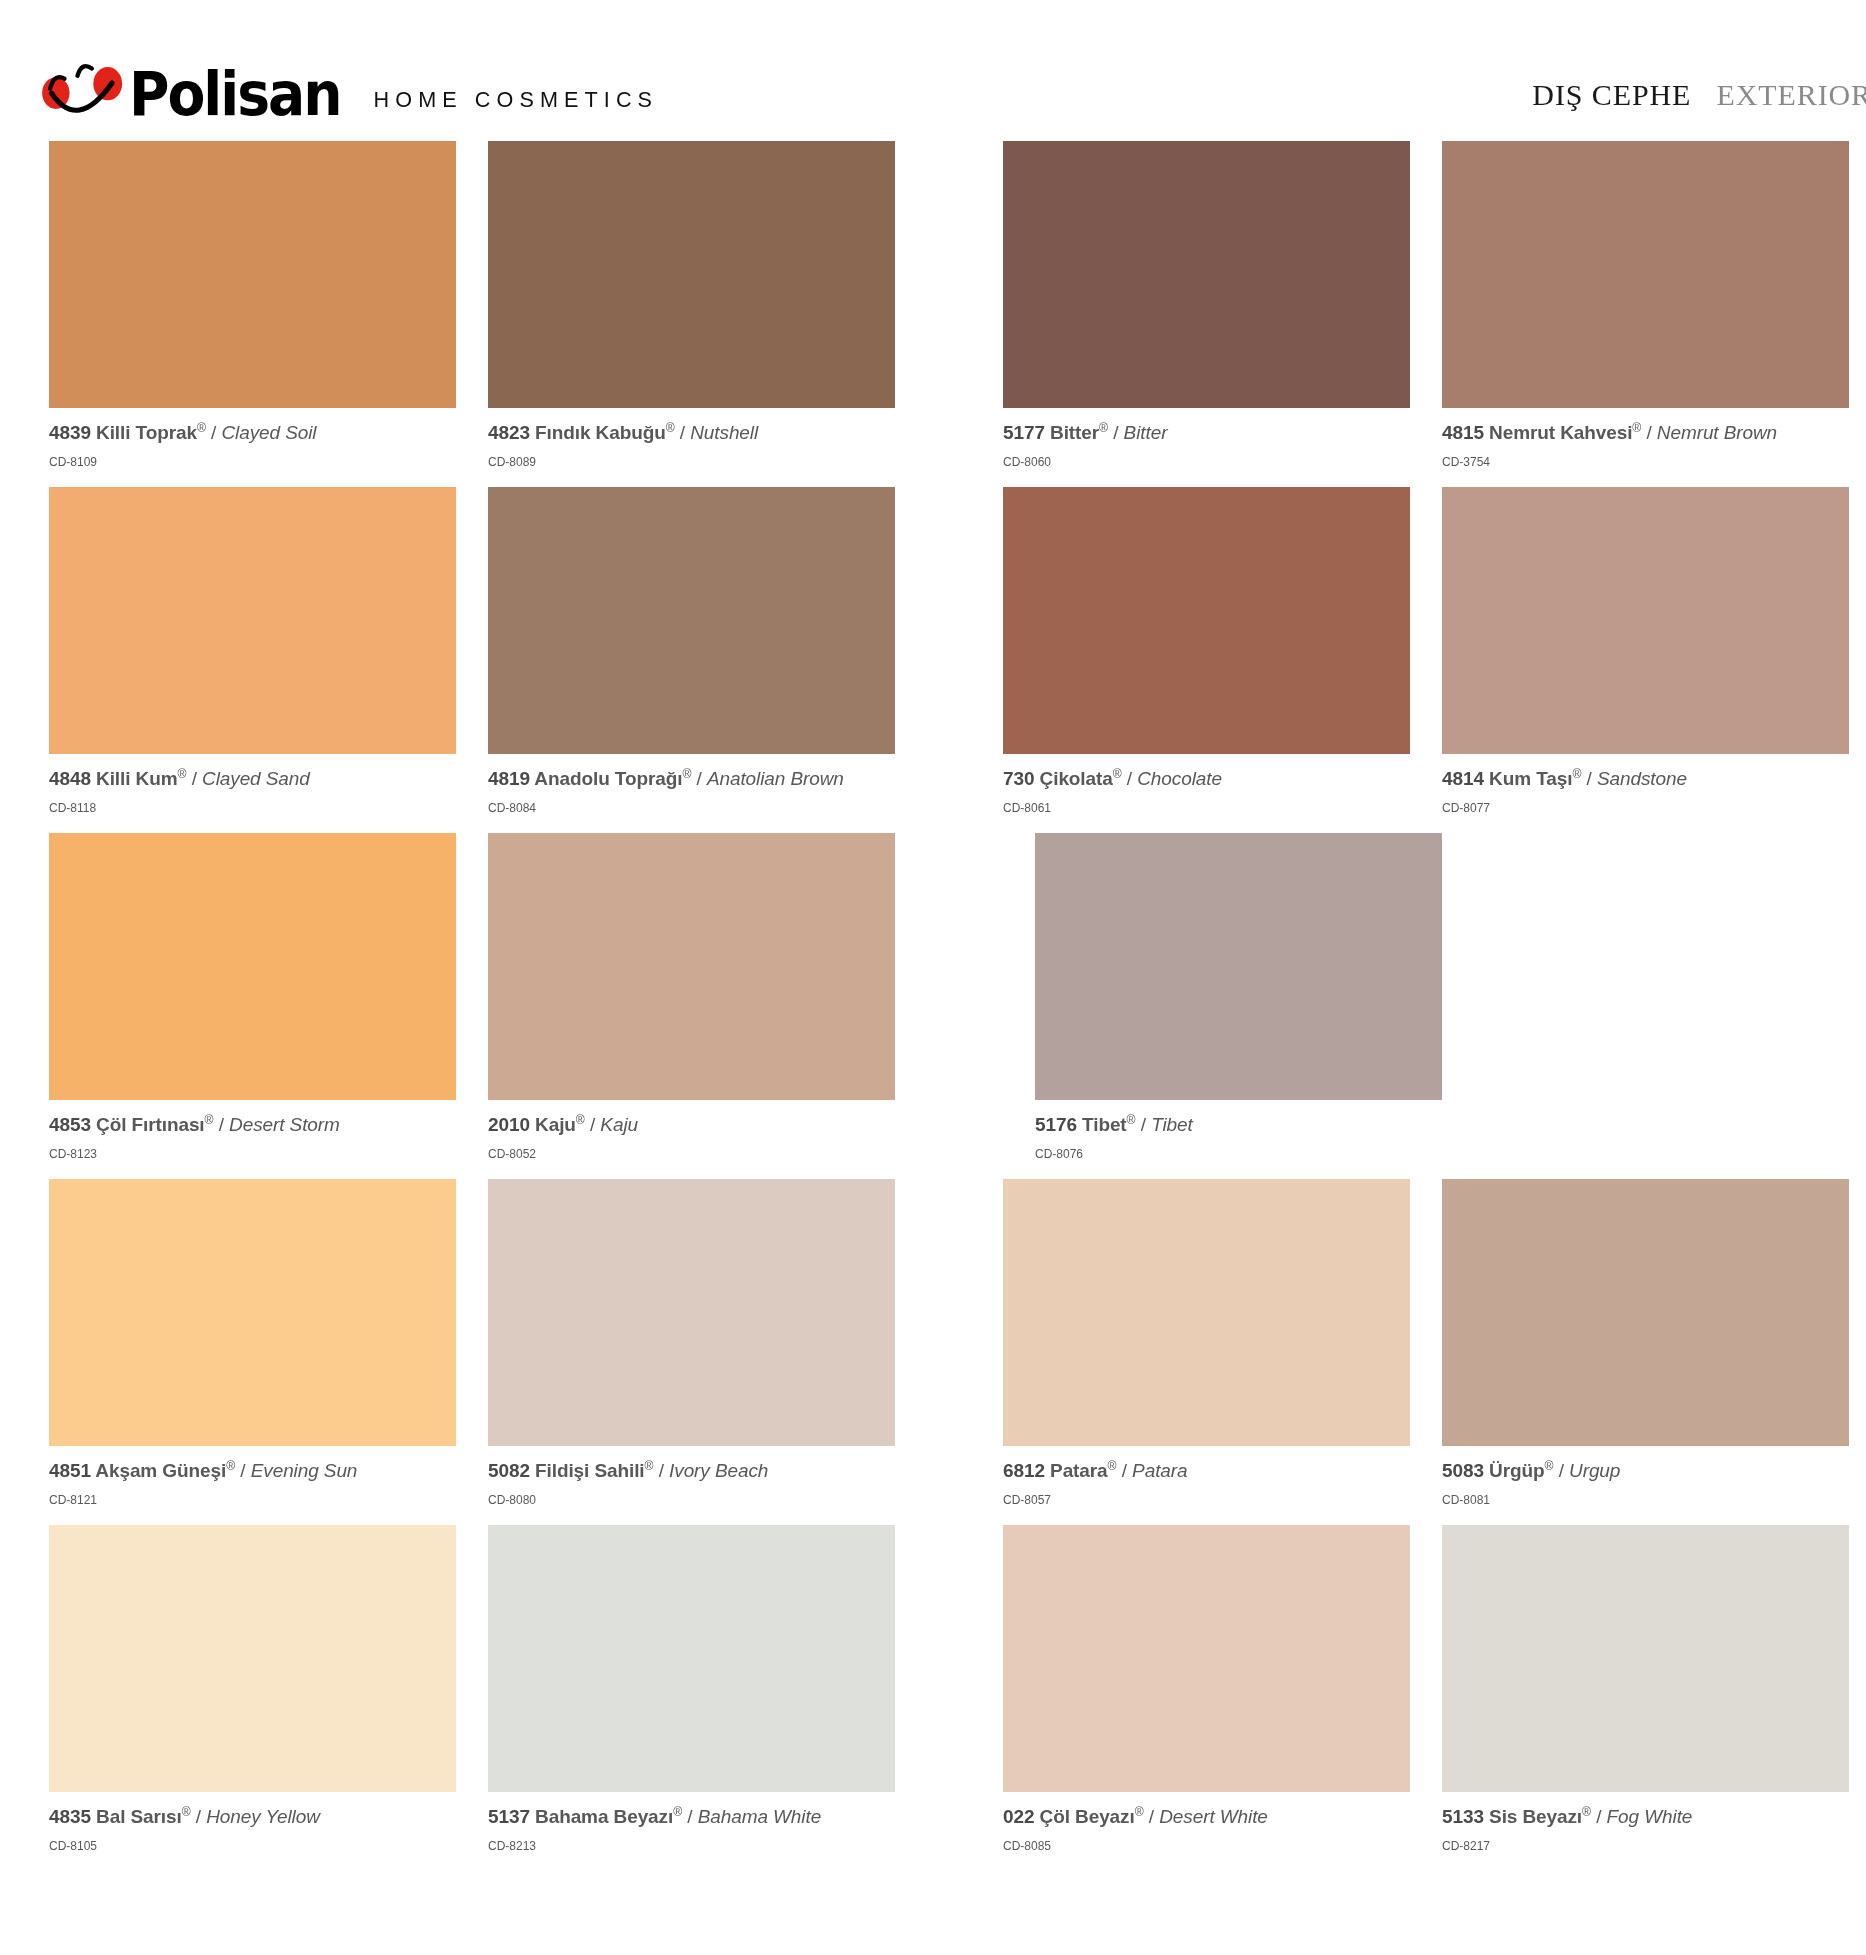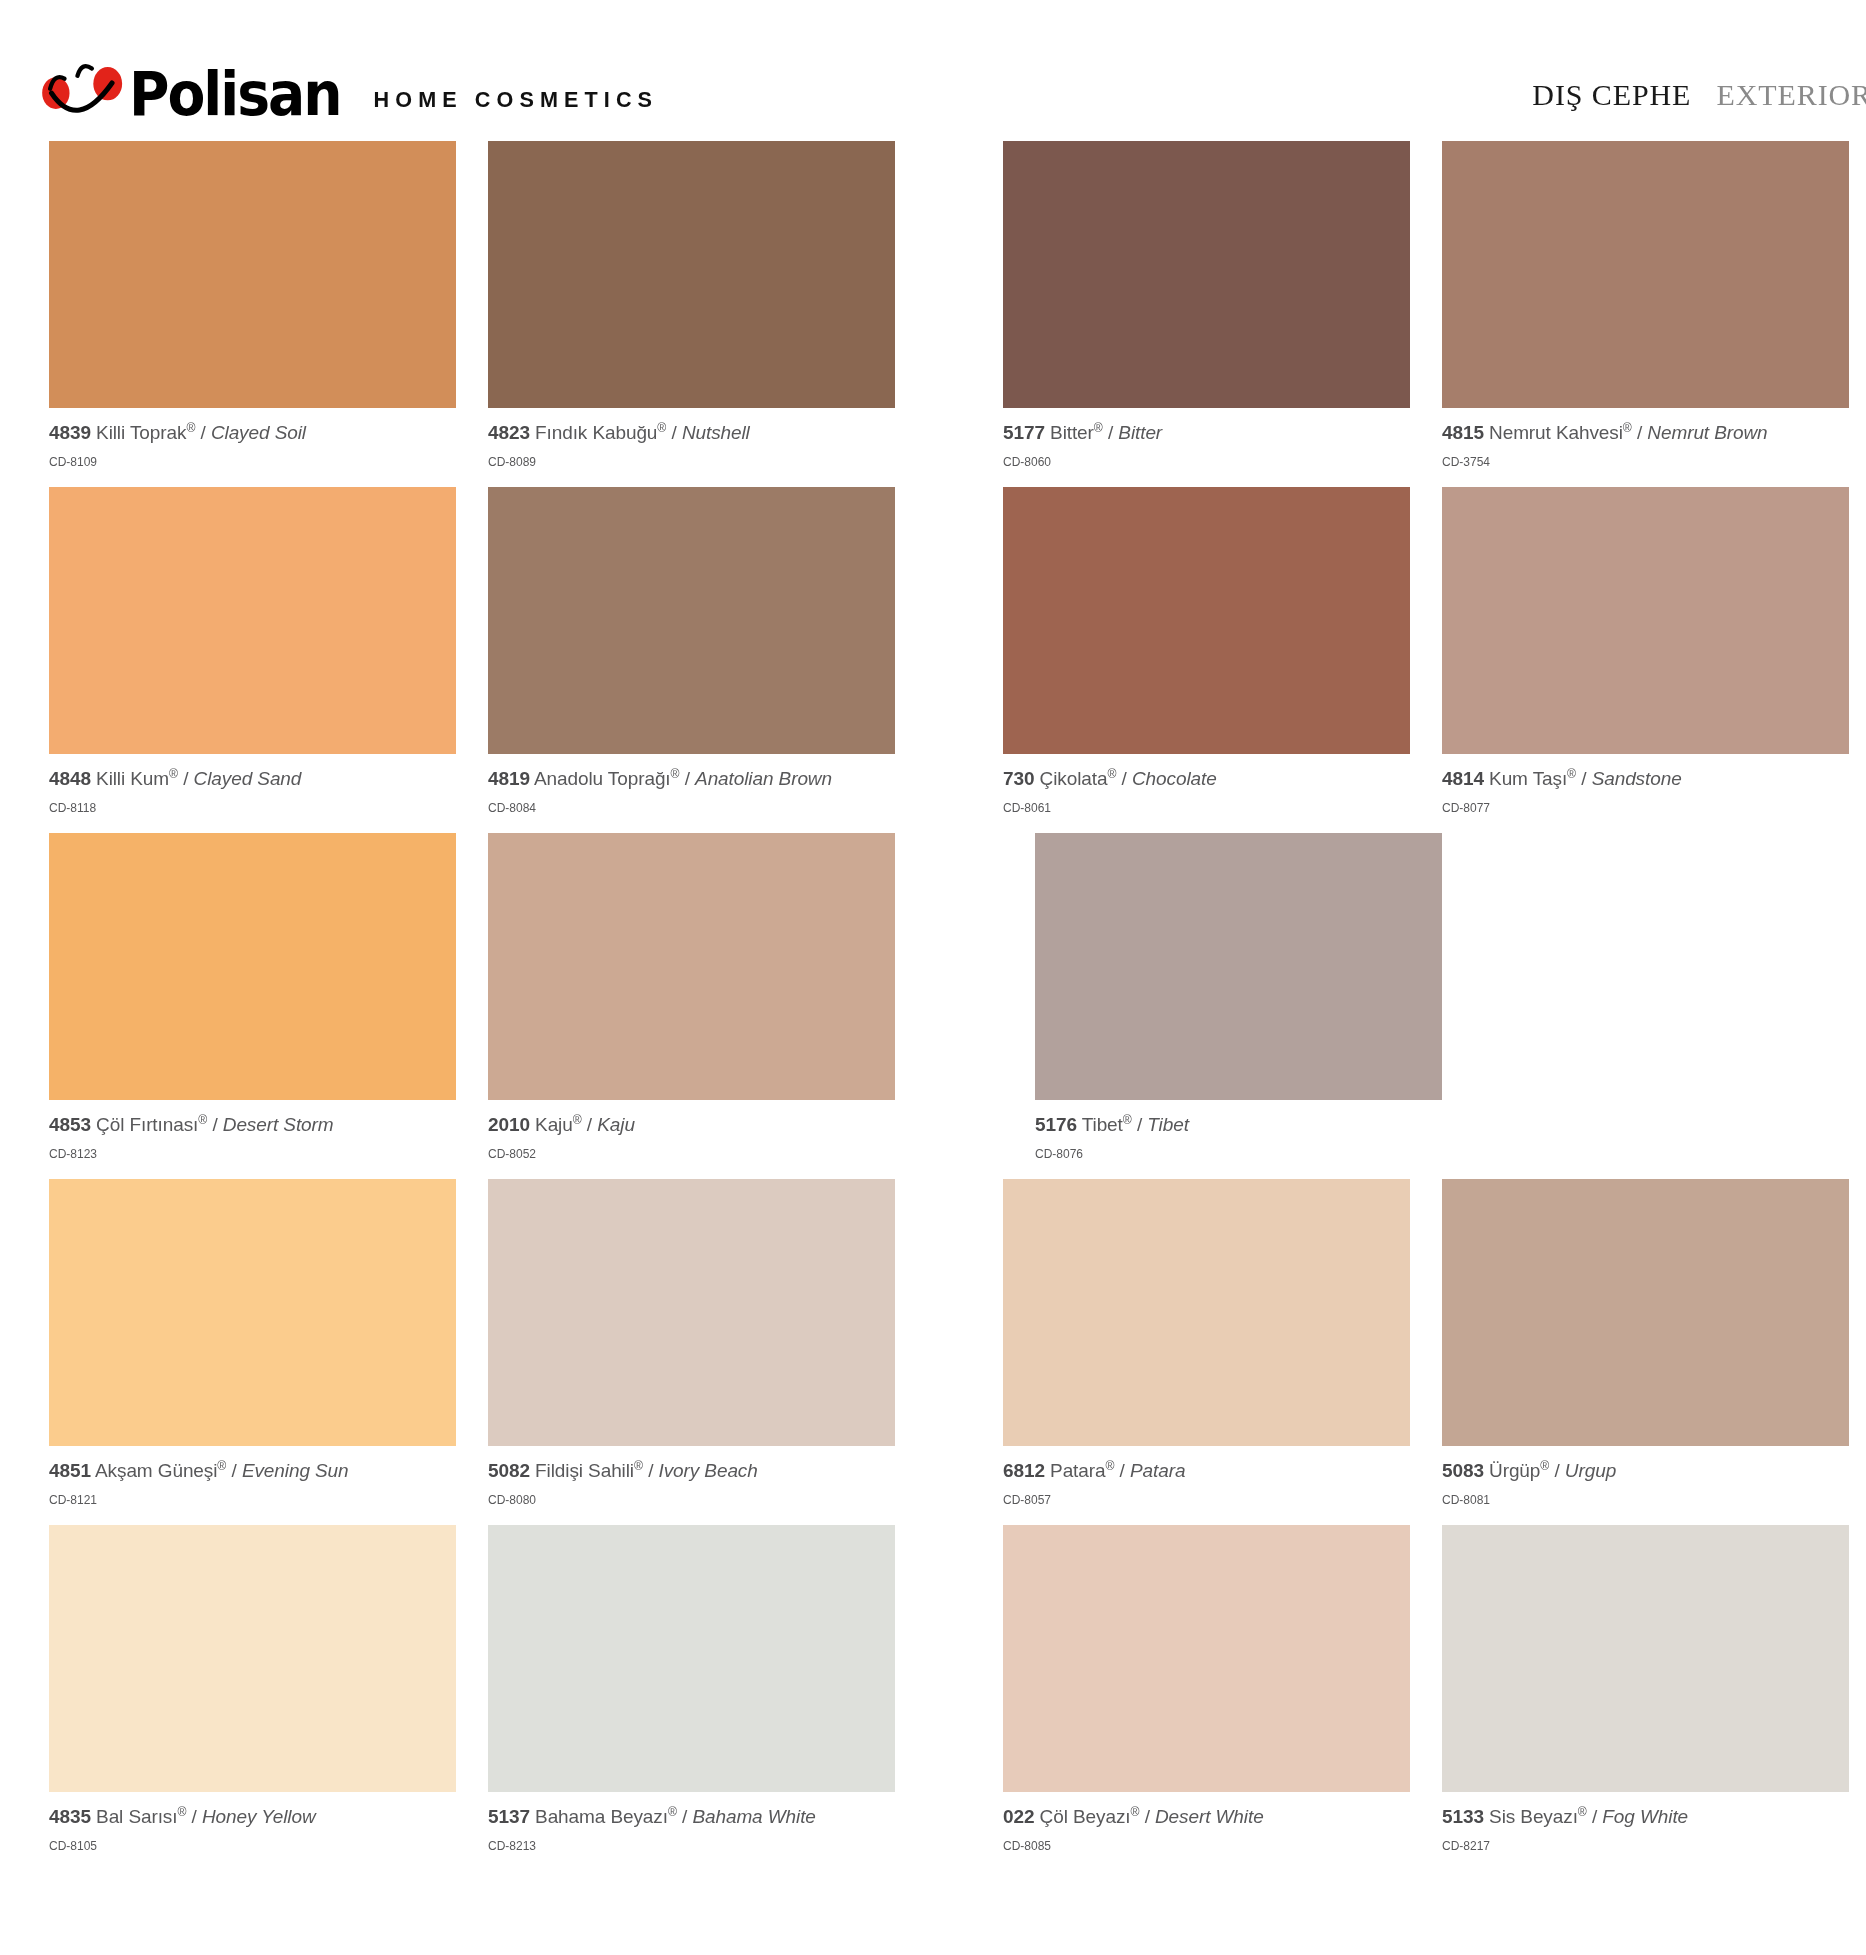--- a/index.html
+++ b/index.html
@@ -47,21 +47,21 @@
     line-height: 0.82;
     letter-spacing: -2.2px;
     color: #000000;
     transform: scaleX(0.92);
     transform-origin: left bottom;
     white-space: nowrap;
   }
   .logo-sub {
     font-family: "Liberation Sans", sans-serif;
     font-size: 21.6px;
-    font-weight: 700;
+    font-weight: 400;
     letter-spacing: 6.1px;
     color: #111111;
     white-space: nowrap;
     margin-left: 14.4px;
     padding-bottom: 5.8px;
   }
   .header-right {
     position: absolute;
     right: 43px;
     top: 78px;
@@ -107,21 +107,21 @@
   .cap-line1 {
     font-size: 19px;
     line-height: 1.0;
     white-space: nowrap;
     letter-spacing: -0.1px;
   }
   .cap-code {
     font-weight: bold;
     color: #4a4a4c;
   }
-  .cap-name { font-weight: normal; }
+  .cap-name { font-weight: bold; }
   .cap-reg {
     font-size: 12.2px;
     vertical-align: 6.5px;
     letter-spacing: 0;
   }
   .cap-sep { font-weight: normal; }
   .cap-en {
     font-style: italic;
     font-weight: normal;
   }

